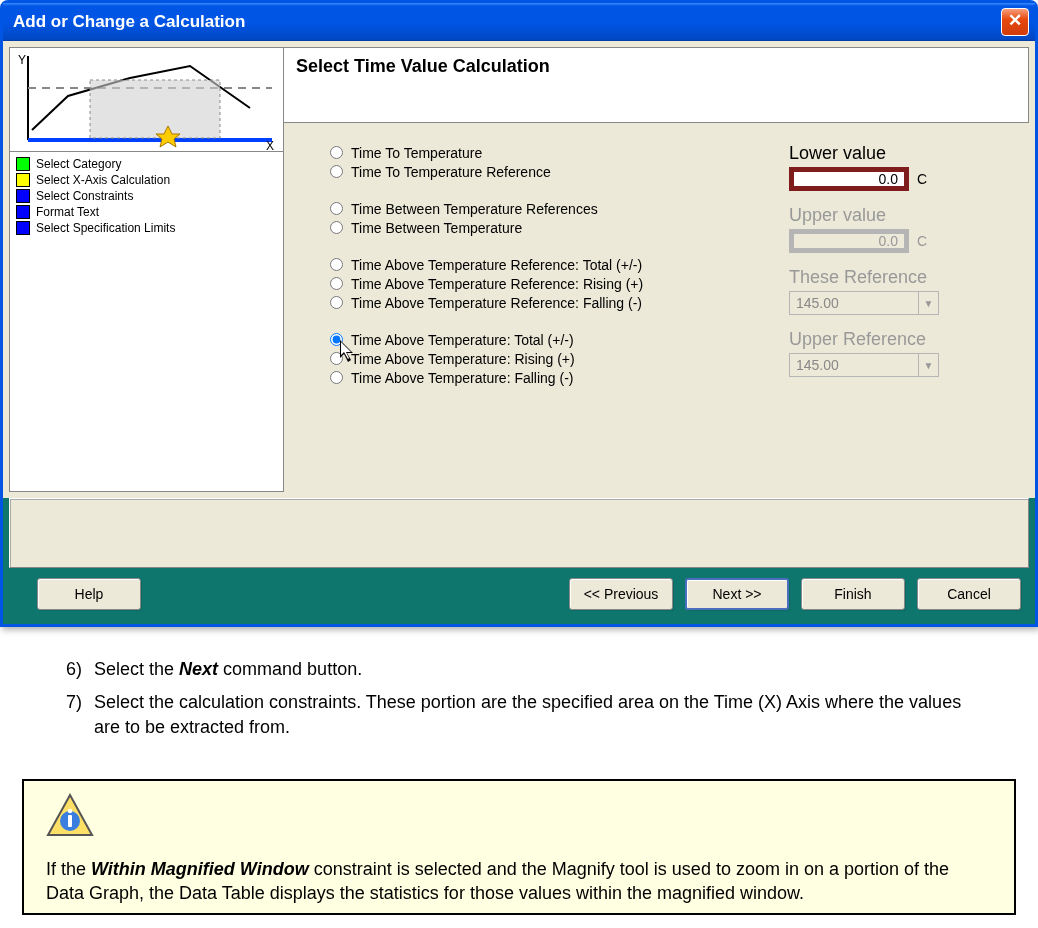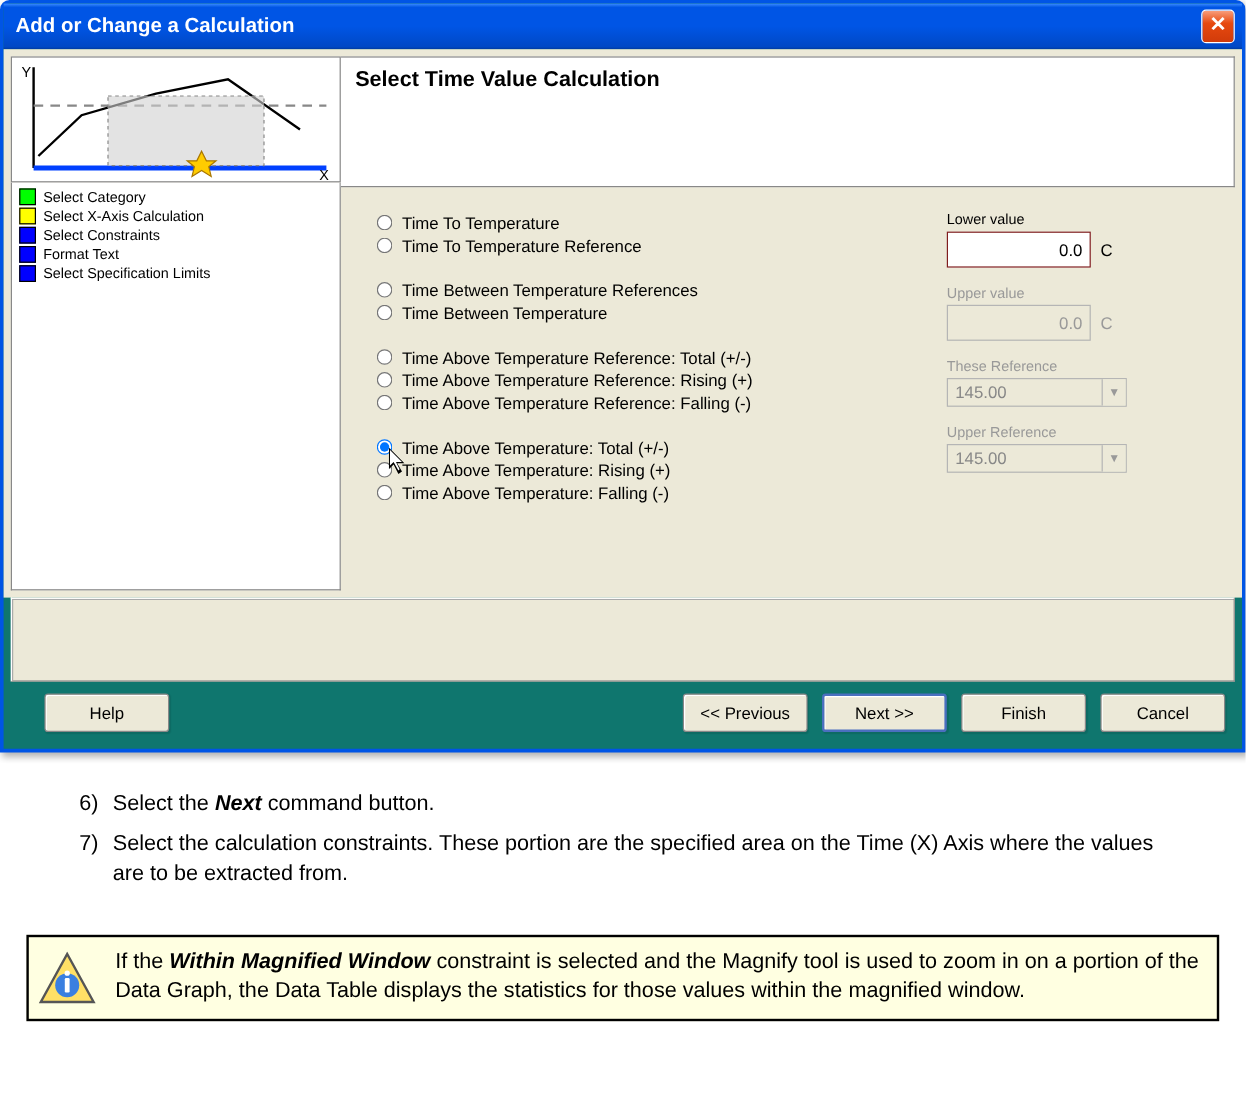--- a/index.html
+++ b/index.html
@@ -84,50 +84,51 @@
   }
   .right-col {
     flex: 1;
     display: flex;
     flex-direction: column;
   }
   .header-band {
     background: #fff;
     border: 1px solid #888;
     border-left: none;
-    height: 109px;
+    height: 76px;
     padding: 8px 12px;
     font-weight: bold;
     font-size: 18px;
   }
   .content-area {
     flex: 1;
     padding: 20px 30px 10px 30px;
     display: flex;
     gap: 24px;
+    margin-left: 16px;
   }
   .radio-col { flex: 1; }
   .radio-group { margin-bottom: 18px; }
   .radio-row {
     display: flex;
     align-items: center;
     gap: 8px;
     padding: 1px 0;
     font-size: 14px;
   }
   .radio-row input { margin: 2px 0; }
   .value-col { width: 210px; }
   .field-block { margin-bottom: 14px; }
-  .field-label { font-size: 12px; margin-bottom: 3px; }
+  .field-label { font-size: 18px; margin-bottom: 3px; }
   .field-label.disabled { color: #999; }
   .field-row { display: flex; align-items: center; gap: 8px; }
   .text-input {
-    border: 1px solid #7f1d1d;
+    border: 5px solid #7f1d1d;
     background: #fff;
-    padding: 14px 6px;
+    padding: 2px 6px;
     width: 120px;
     font-size: 14px;
     text-align: right;
     height: 24px;
   }
   .text-input.disabled { background: #ece9d8; color: #999; border-color:#b5b5b5; }
   .unit { font-size: 14px; }
   .unit.disabled { color: #999; }
   .combo {
     border: 1px solid #b5b5b5;
@@ -192,25 +193,26 @@
     display: flex;
     margin-bottom: 8px;
   }
   .doc-num { width: 34px; text-align: right; padding-right: 12px; flex-shrink:0;}
   .doc-text { flex: 1; }
   .note-box {
     margin: 10px 22px 20px 22px;
     border: 2px solid #000;
     background: #ffffe1;
     display: flex;
-    padding: 8px 8px;
+    padding: 8px 22px;
     gap: 16px;
     align-items: flex-start;
     font-size: 18px;
     line-height: 1.35;
+    flex-direction: column;
   }
   .note-icon {
     width: 48px;
     height: 48px;
     flex-shrink: 0;
     position: relative;
     margin-top: 4px;
   }
   .cursor-overlay {
     position: absolute;

